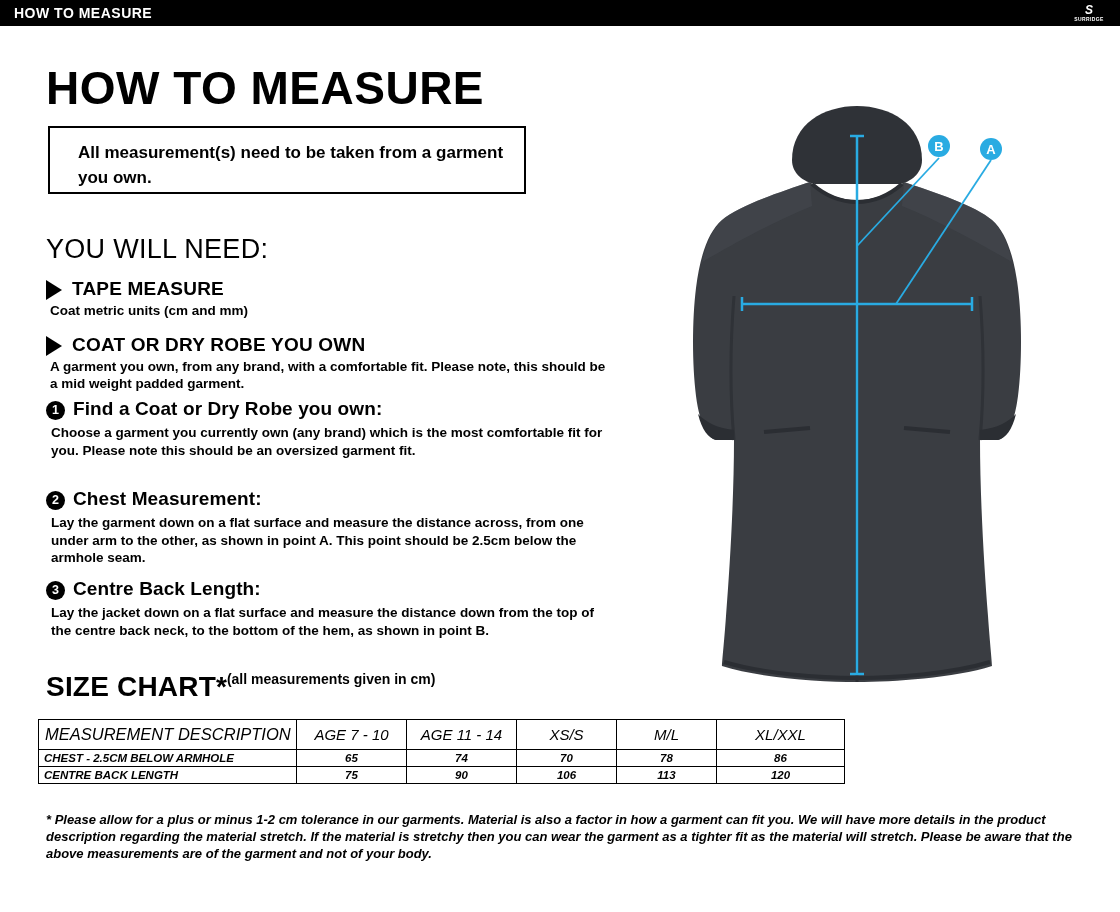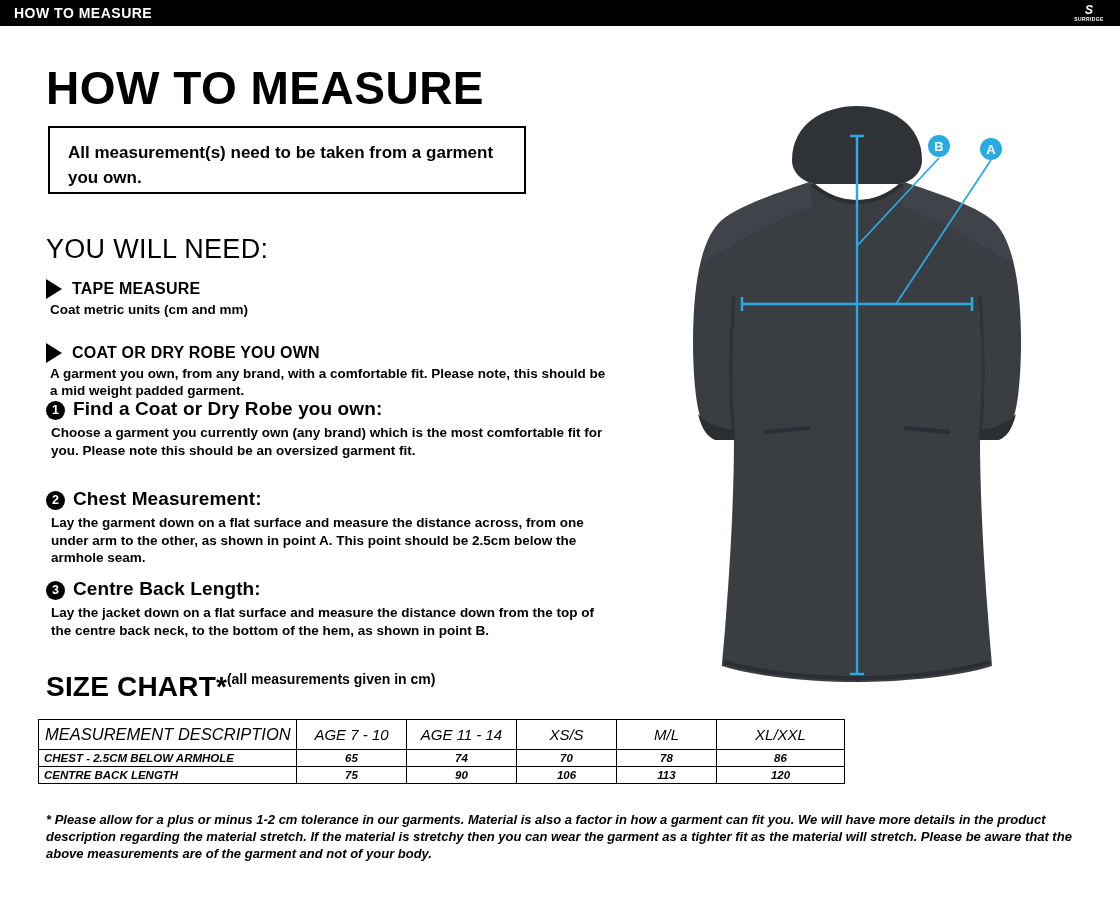--- a/index.html
+++ b/index.html
@@ -79,56 +79,56 @@
   }
 
   .notice {
     position: absolute;
     left: 48px;
     top: 100px;
     width: 478px;
     height: 68px;
     border: 2px solid #000;
     box-sizing: border-box;
-    padding: 12px 16px 0 18px;
+    padding: 12px 16px 0 28px;
   }
   .notice p {
     margin: 0;
     font-size: 17px;
     font-weight: bold;
     line-height: 25px;
   }
 
   .h2 {
     position: absolute;
     left: 46px;
     top: 208px;
     font-size: 27px;
     font-weight: normal;
     letter-spacing: 0.3px;
   }
 
   .need-block { position: absolute; left: 46px; }
   .need-1 { top: 252px; }
-  .need-2 { top: 316px; }
+  .need-2 { top: 308px; }
 
   .need-head {
     display: flex;
     align-items: center;
     gap: 10px;
   }
   .tri {
     width: 0; height: 0;
     border-left: 16px solid #000;
     border-top: 10px solid transparent;
     border-bottom: 10px solid transparent;
     margin-top: 1px;
   }
   .need-head-text {
-    font-size: 16px;
+    font-size: 19px;
     font-weight: bold;
     letter-spacing: 0.2px;
   }
   .need-body {
     margin: 2px 0 0 4px;
     font-size: 13.5px;
     font-weight: bold;
     line-height: 17px;
     max-width: 560px;
   }

